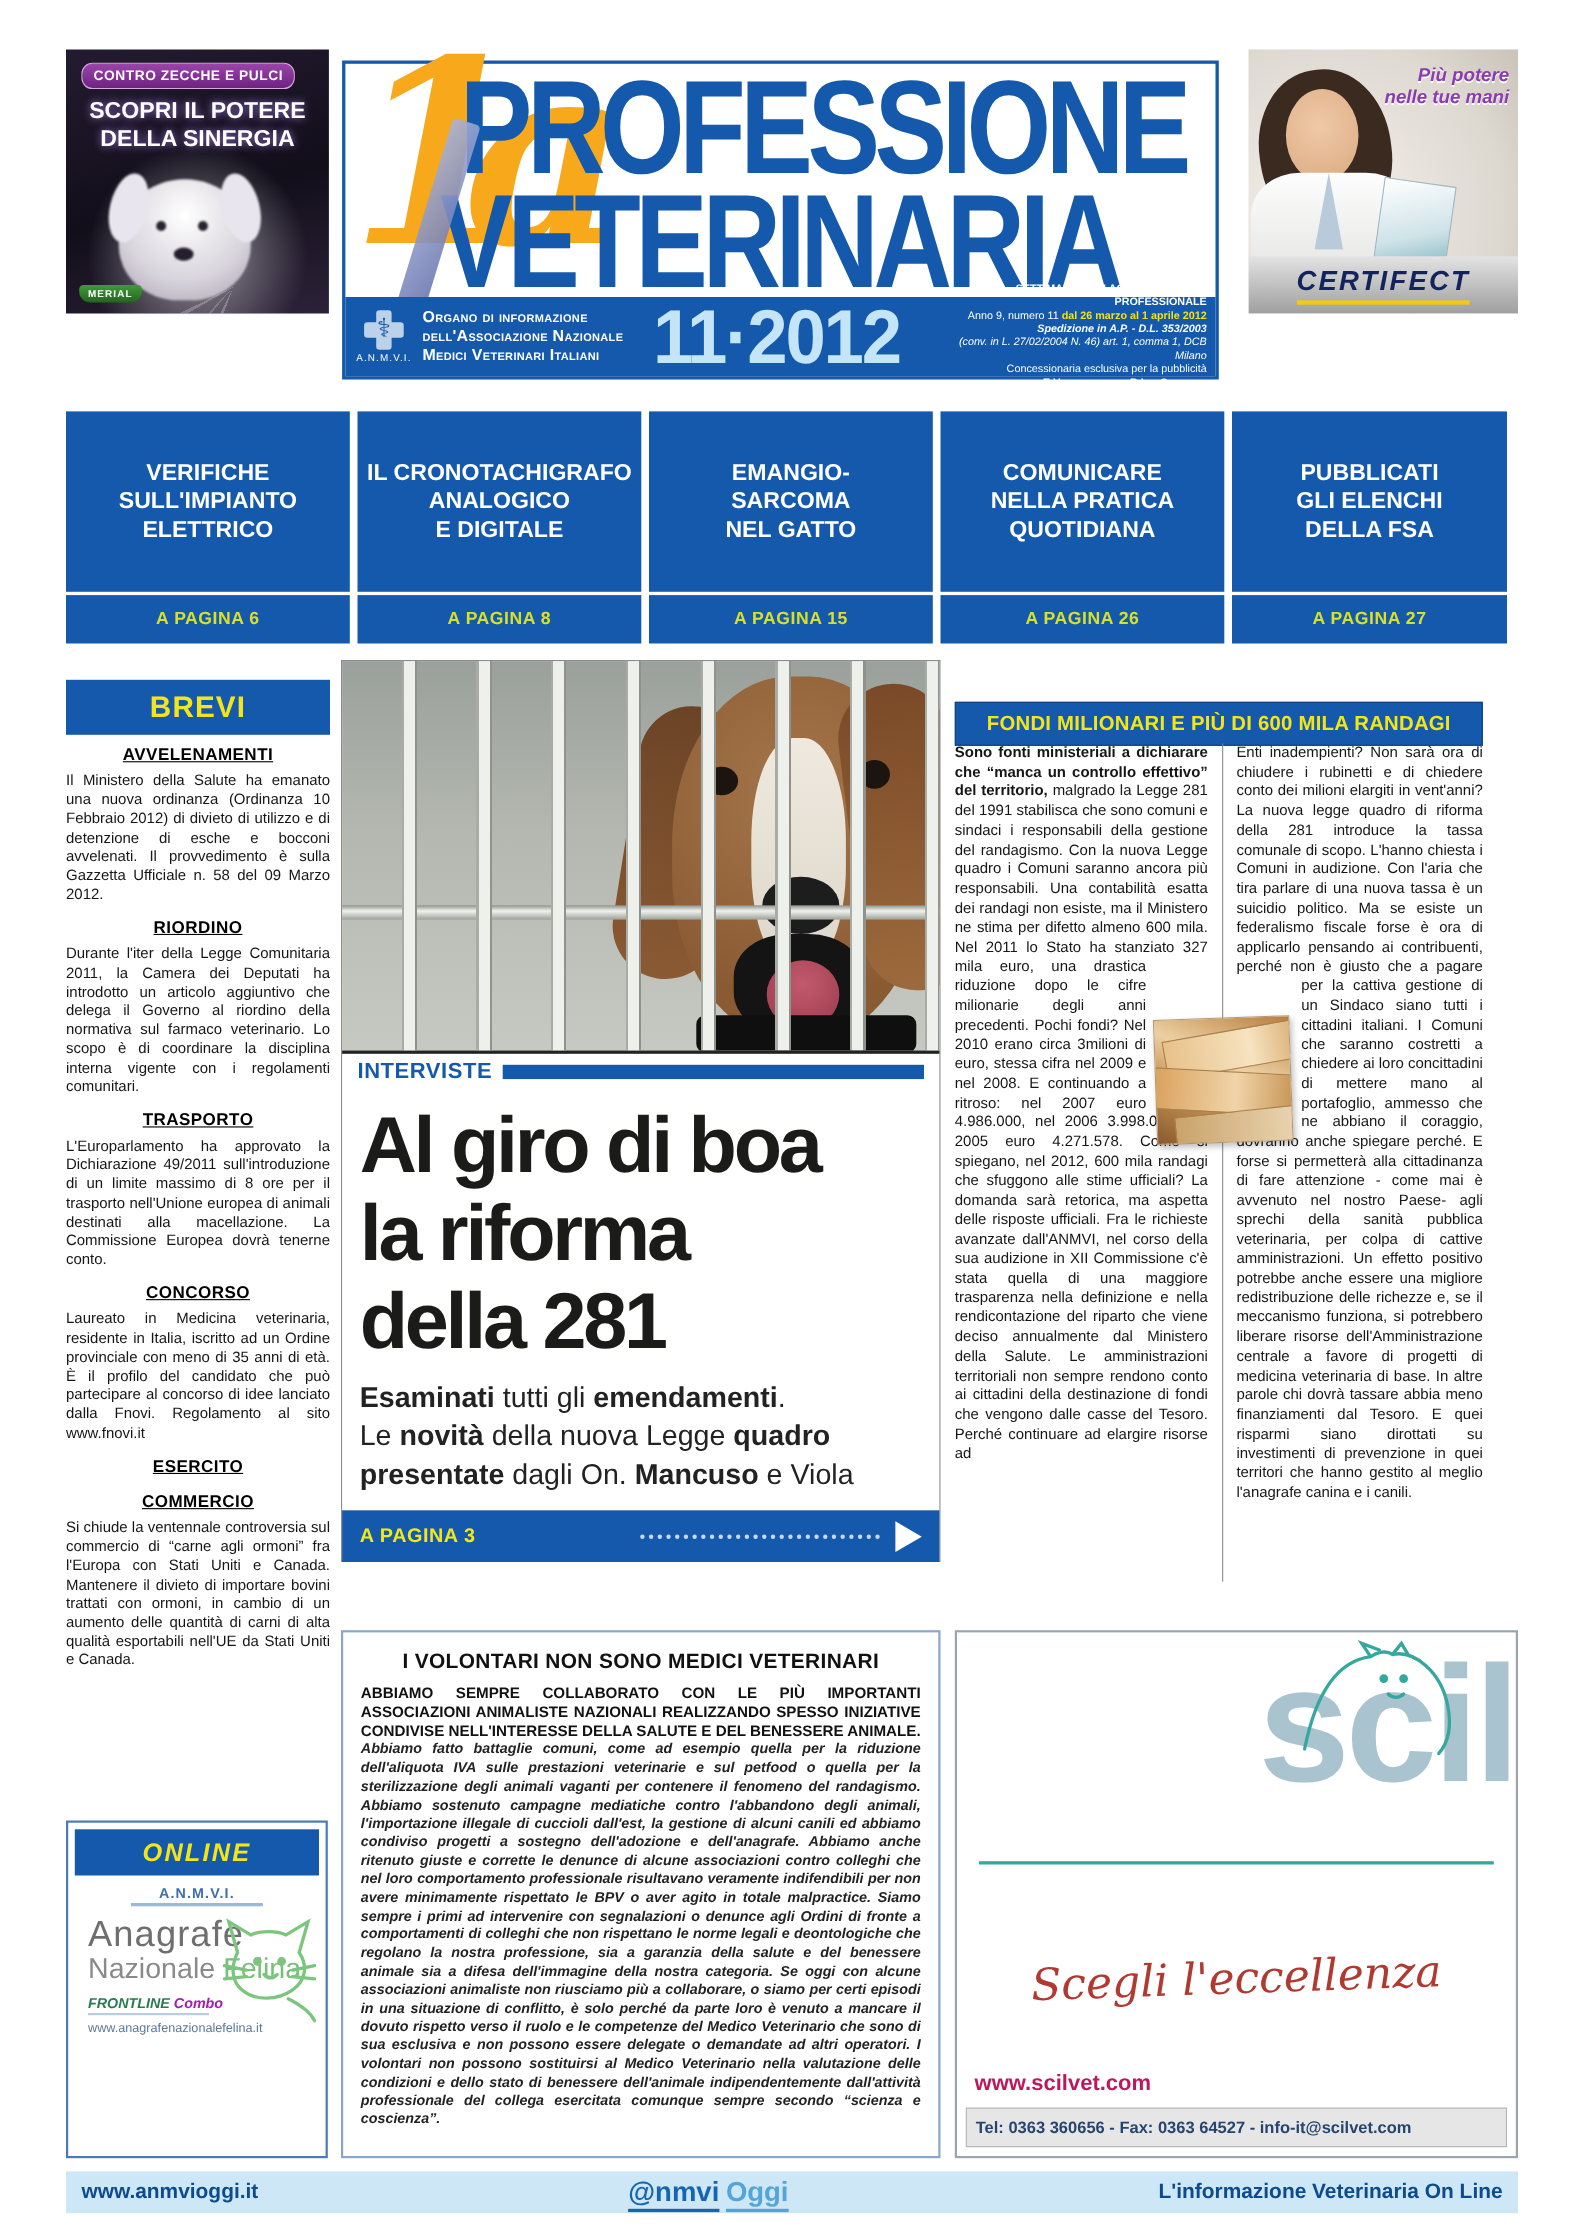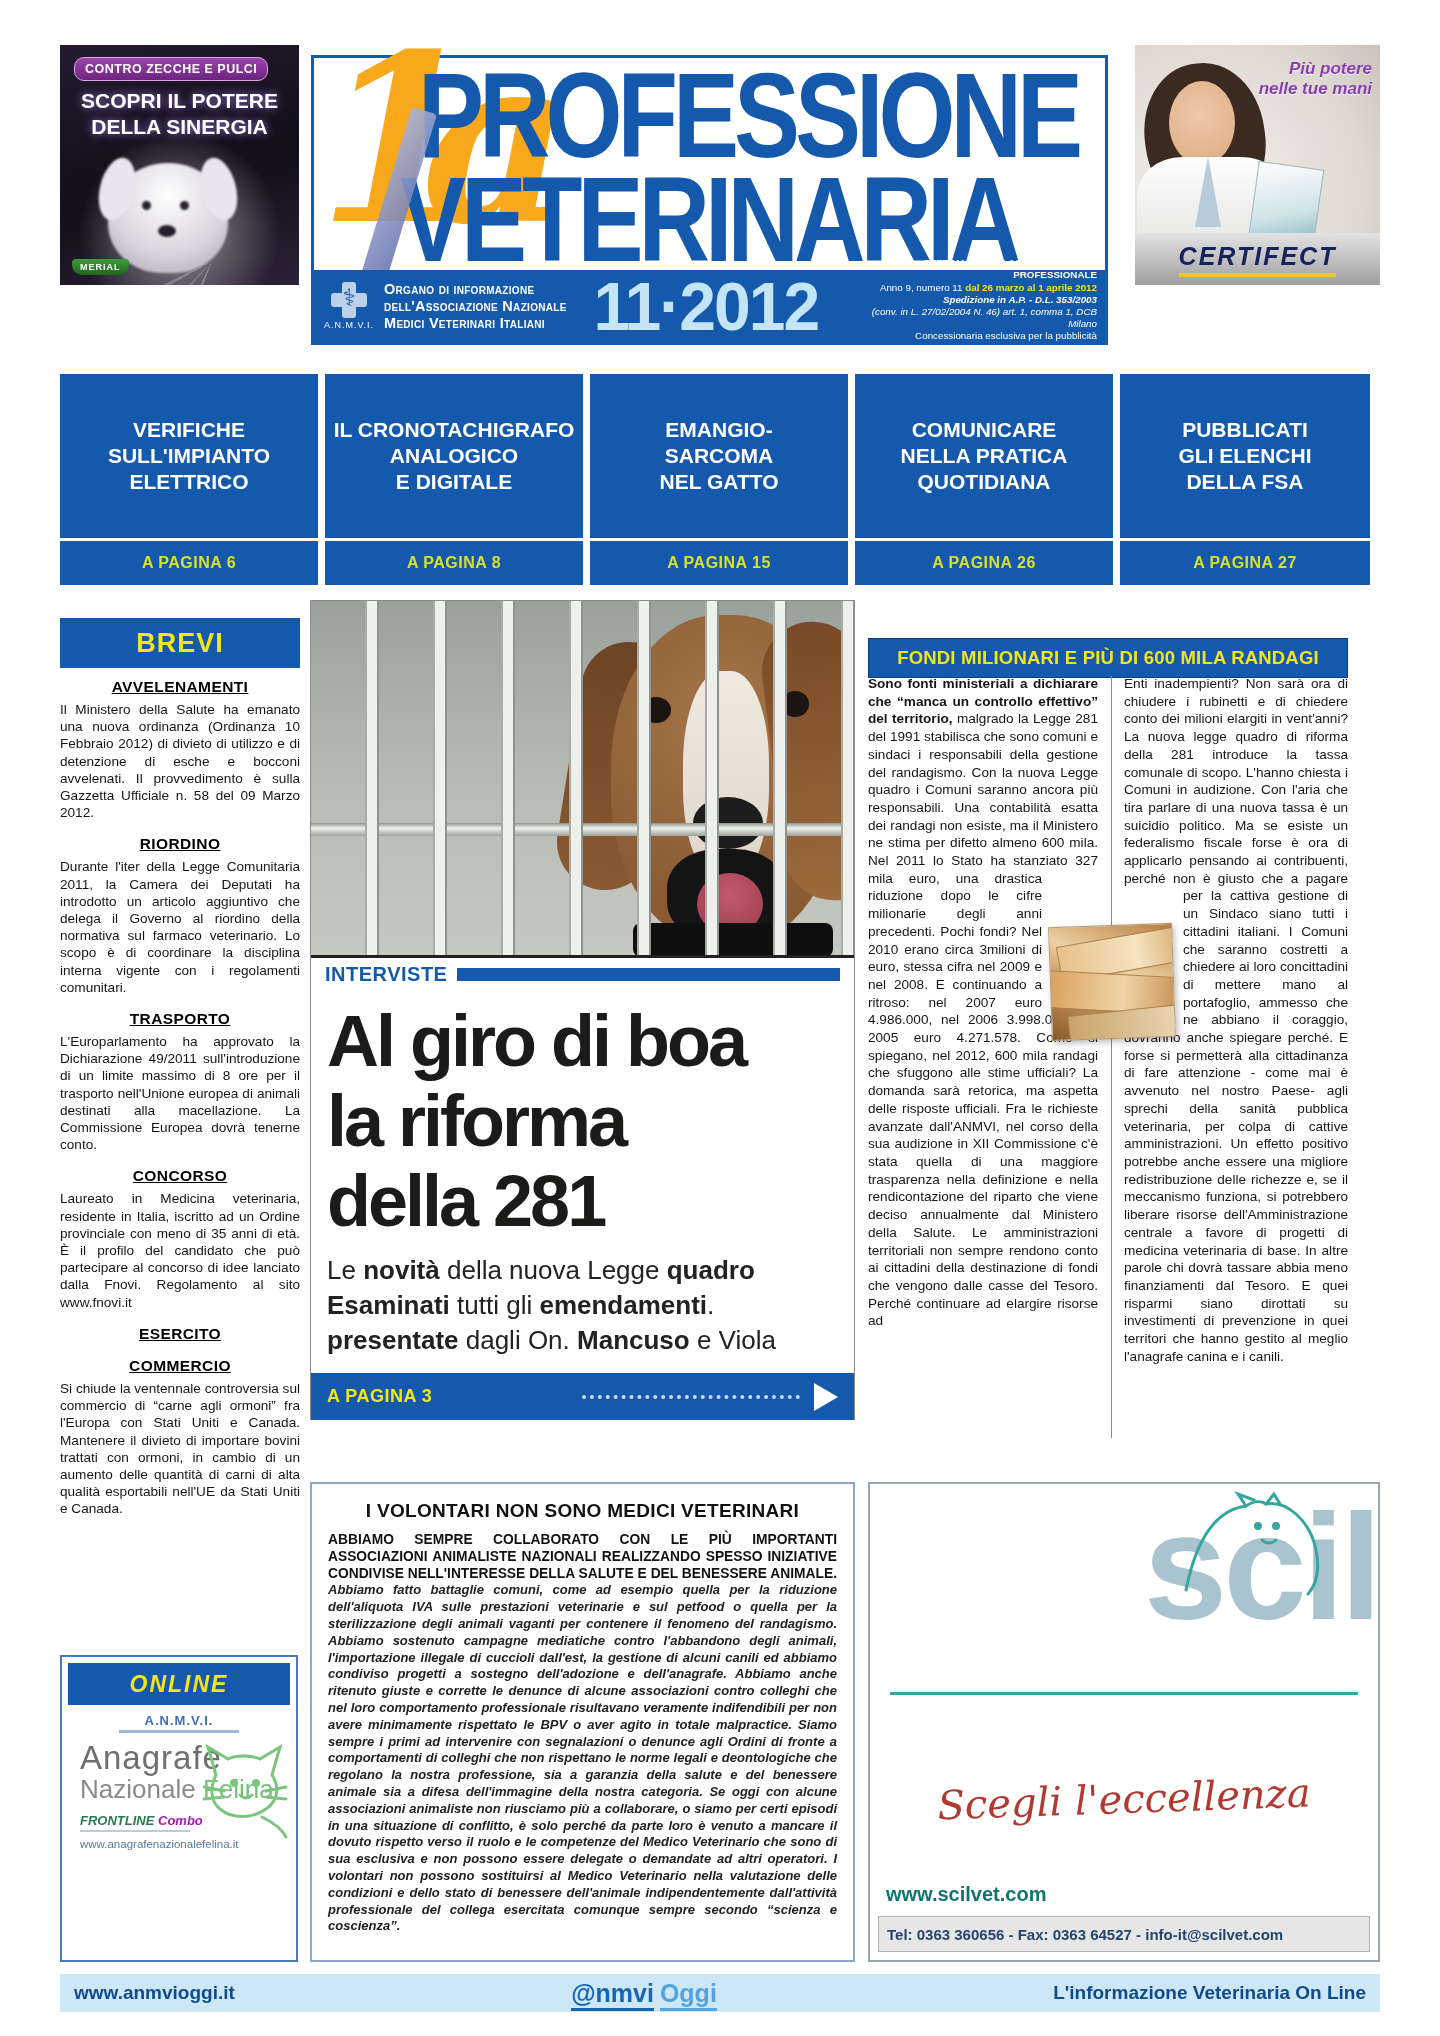--- a/index.html
+++ b/index.html
@@ -140,21 +140,21 @@
   .vol-body{font-size:13px;font-style:italic;line-height:16.6px;text-align:justify;color:#222;margin-top:2px;}
 
   
   .scil{left:868px;top:1482px;width:512px;height:480px;border:2px solid #9aa5ad;box-sizing:border-box;background:#fff;overflow:hidden;}
   .scil-logo{position:absolute;left:0;right:0;top:8px;text-align:right;font-size:150px;font-weight:bold;color:#A9C3CF;letter-spacing:-4px;line-height:150px;}
   .scil-art{position:absolute;right:52px;top:6px;}
   .scil-rule{position:absolute;left:20px;right:20px;top:208px;height:3px;background:#35A79F;}
   .scil-tag{position:absolute;left:0;right:0;top:222px;text-align:center;font-size:33px;color:#2FA39B;letter-spacing:5px;}
   .scil-slogan{position:absolute;left:0;right:0;top:292px;text-align:center;font-family:"DejaVu Serif",serif;font-style:italic;
     font-size:40px;color:#B03A31;transform:rotate(-2deg);}
-  .scil-url{position:absolute;left:16px;bottom:54px;font-size:20px;font-weight:bold;color:#0f766e;}
+  .scil-url{position:absolute;left:16px;bottom:54px;font-size:20px;font-weight:bold;color:#be185d;}
   .scil-strip{position:absolute;left:8px;right:8px;bottom:8px;height:34px;background:#e6e6e6;border:1px solid #b5b5b5;
     display:flex;align-items:center;padding-left:8px;font-size:15px;font-weight:bold;color:#25456e;}
 
   
   .footer{left:60px;top:1974px;width:1320px;height:38px;background:#CDE7F6;display:flex;align-items:center;justify-content:space-between;padding:0 14px;box-sizing:border-box;}
   .foot-left,.foot-right{font-size:19px;font-weight:bold;color:#0E4B8C;}
   .foot-center{font-size:25px;font-weight:bold;}
   .foot-center .a{color:#1565b0;border-bottom:3px solid #1565b0;padding-bottom:1px;}
   .foot-center .b{color:#54A4DC;border-bottom:3px solid #54A4DC;padding-bottom:1px;margin-left:6px;}
 </style>
@@ -320,22 +320,22 @@
     <div class="kicker-row">
       <span class="kicker">INTERVISTE</span>
       <span class="kicker-bar"></span>
     </div>
     <div class="headline">
       <div>Al giro di boa</div>
       <div>la riforma</div>
       <div>della 281</div>
     </div>
     <div class="deck">
+      <div><b>Esaminati</b><span> tutti gli </span><b>emendamenti</b><span>.</span></div>
       <div><span>Le </span><b>novità</b><span> della nuova Legge </span><b>quadro</b></div>
-      <div><b>Esaminati</b><span> tutti gli </span><b>emendamenti</b><span>.</span></div>
       <div><b>presentate</b><span> dagli On. </span><b>Mancuso</b><span> e Viola</span></div>
     </div>
     <div class="feat-bar">
       <span class="feat-page">A PAGINA 3</span>
       <span class="feat-dots"></span>
       <span class="feat-arrow"></span>
     </div>
   </div>
 
   <div class="abs fondi-head">FONDI MILIONARI E PIÙ DI 600 MILA RANDAGI</div>

